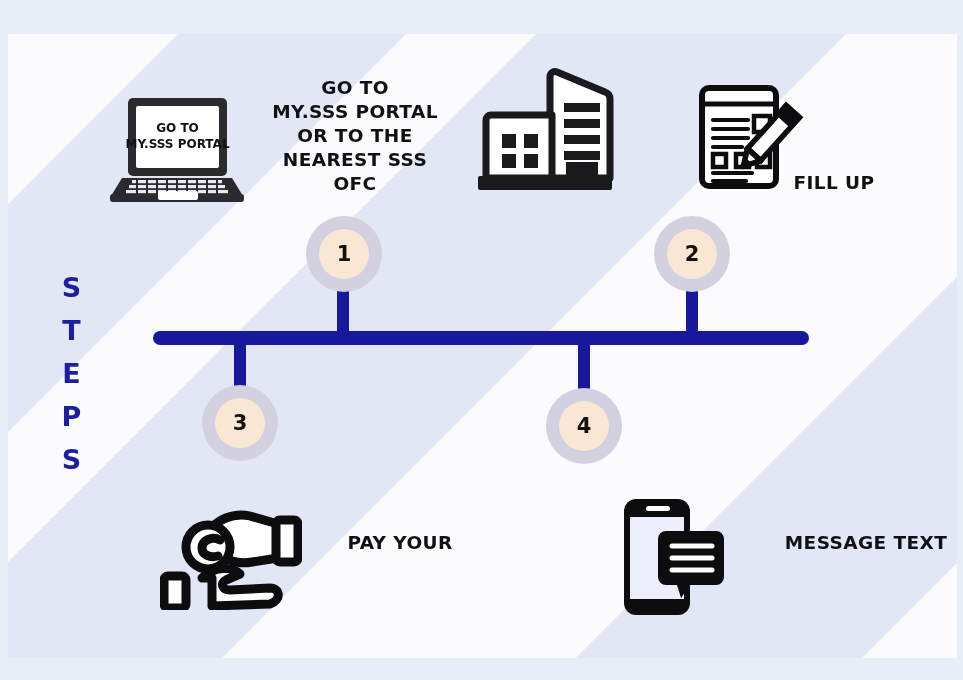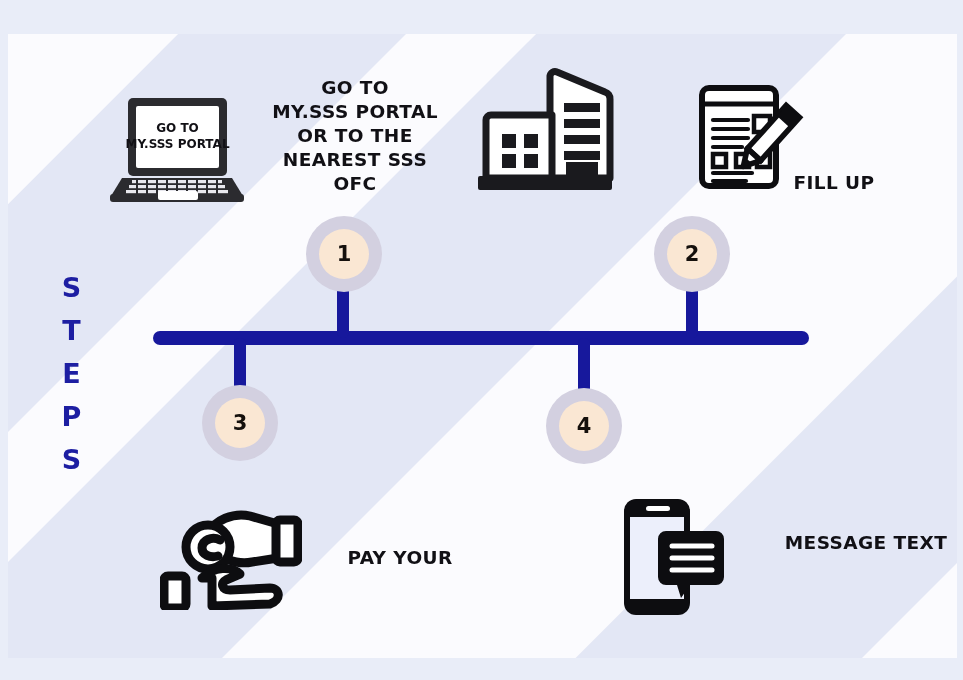--- a/index.html
+++ b/index.html
@@ -189,21 +189,21 @@
       <circle cx="48" cy="47" r="22" fill="#ffffff" stroke="#0d0d10" stroke-width="9"></circle>
       <path d="M60 40 C52 36 42 40 42 48 C42 55 50 58 58 56" fill="none" stroke="#0d0d10" stroke-width="9" stroke-linecap="round"></path>
       <rect x="116" y="20" width="22" height="42" rx="4" fill="#ffffff" stroke="#0d0d10" stroke-width="9"></rect>
 
       <path d="M42 78 C54 66 72 66 80 74 L66 80 C60 83 62 90 70 90 L110 88
                C120 88 122 100 110 104 L52 106 V78 Z" fill="#ffffff" stroke="#0d0d10" stroke-width="9" stroke-linejoin="round" stroke-linecap="round"></path>
       <rect x="4" y="76" width="22" height="32" rx="4" fill="#ffffff" stroke="#0d0d10" stroke-width="9"></rect>
     </svg>
   </div>
 
-  <div class="cap" style="left:304px;top:546px;width:192px;">
+  <div class="cap" style="left:304px;top:531px;width:192px;">
     <div>PAY YOUR</div>
   </div>
 
   <div class="icon" style="left:620px;top:495px;">
     <svg width="106" height="124" viewBox="0 0 106 124">
       <rect x="4" y="4" width="66" height="116" rx="12" fill="#0d0d10"></rect>
       <rect x="10" y="22" width="54" height="82" fill="#eceffb"></rect>
       <rect x="26" y="11" width="24" height="5" rx="2.5" fill="#ffffff"></rect>
       <path d="M46 36 h50 a8 8 0 0 1 8 8 v38 a8 8 0 0 1 -8 8 H70 l-9 13 l-4 -13 H46
                a8 8 0 0 1 -8 -8 V44 a8 8 0 0 1 8 -8 Z" fill="#0d0d10"></path>

